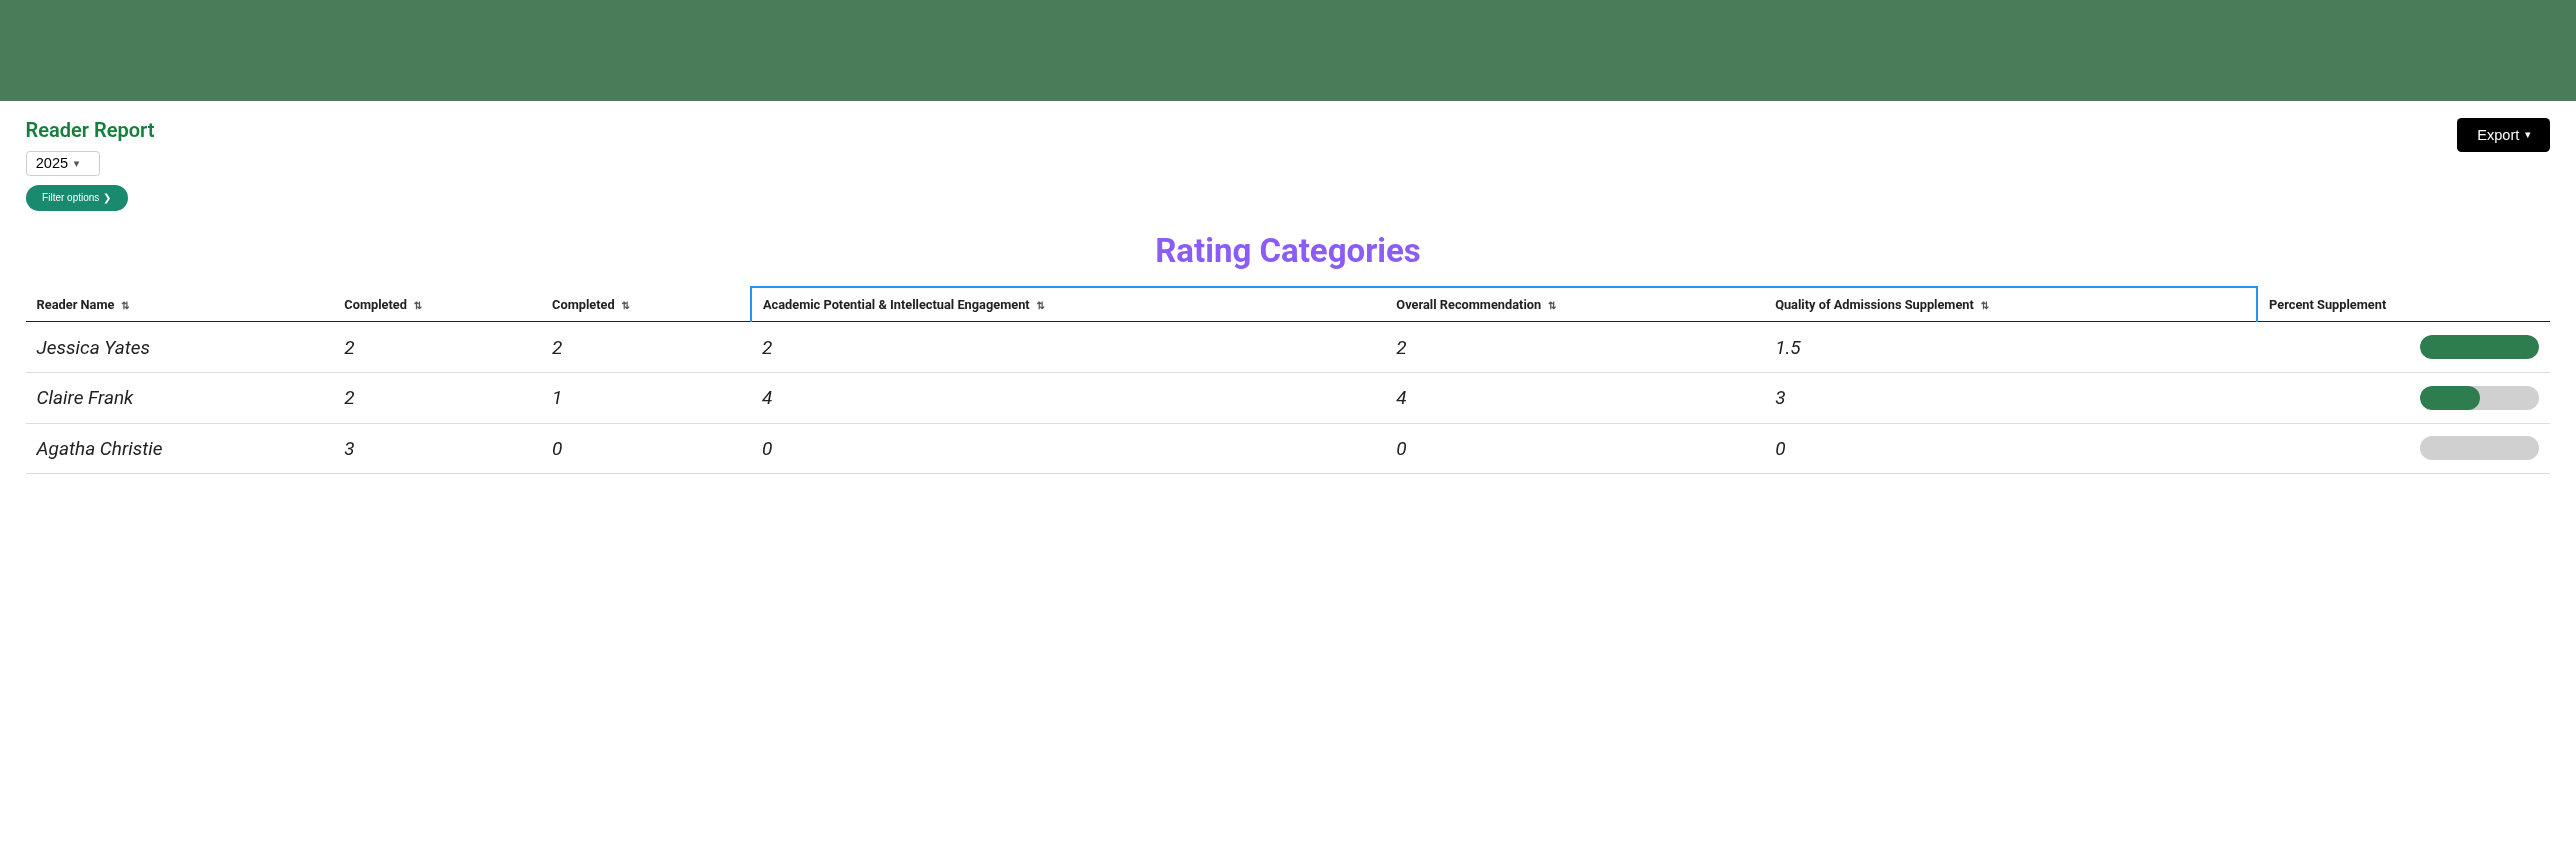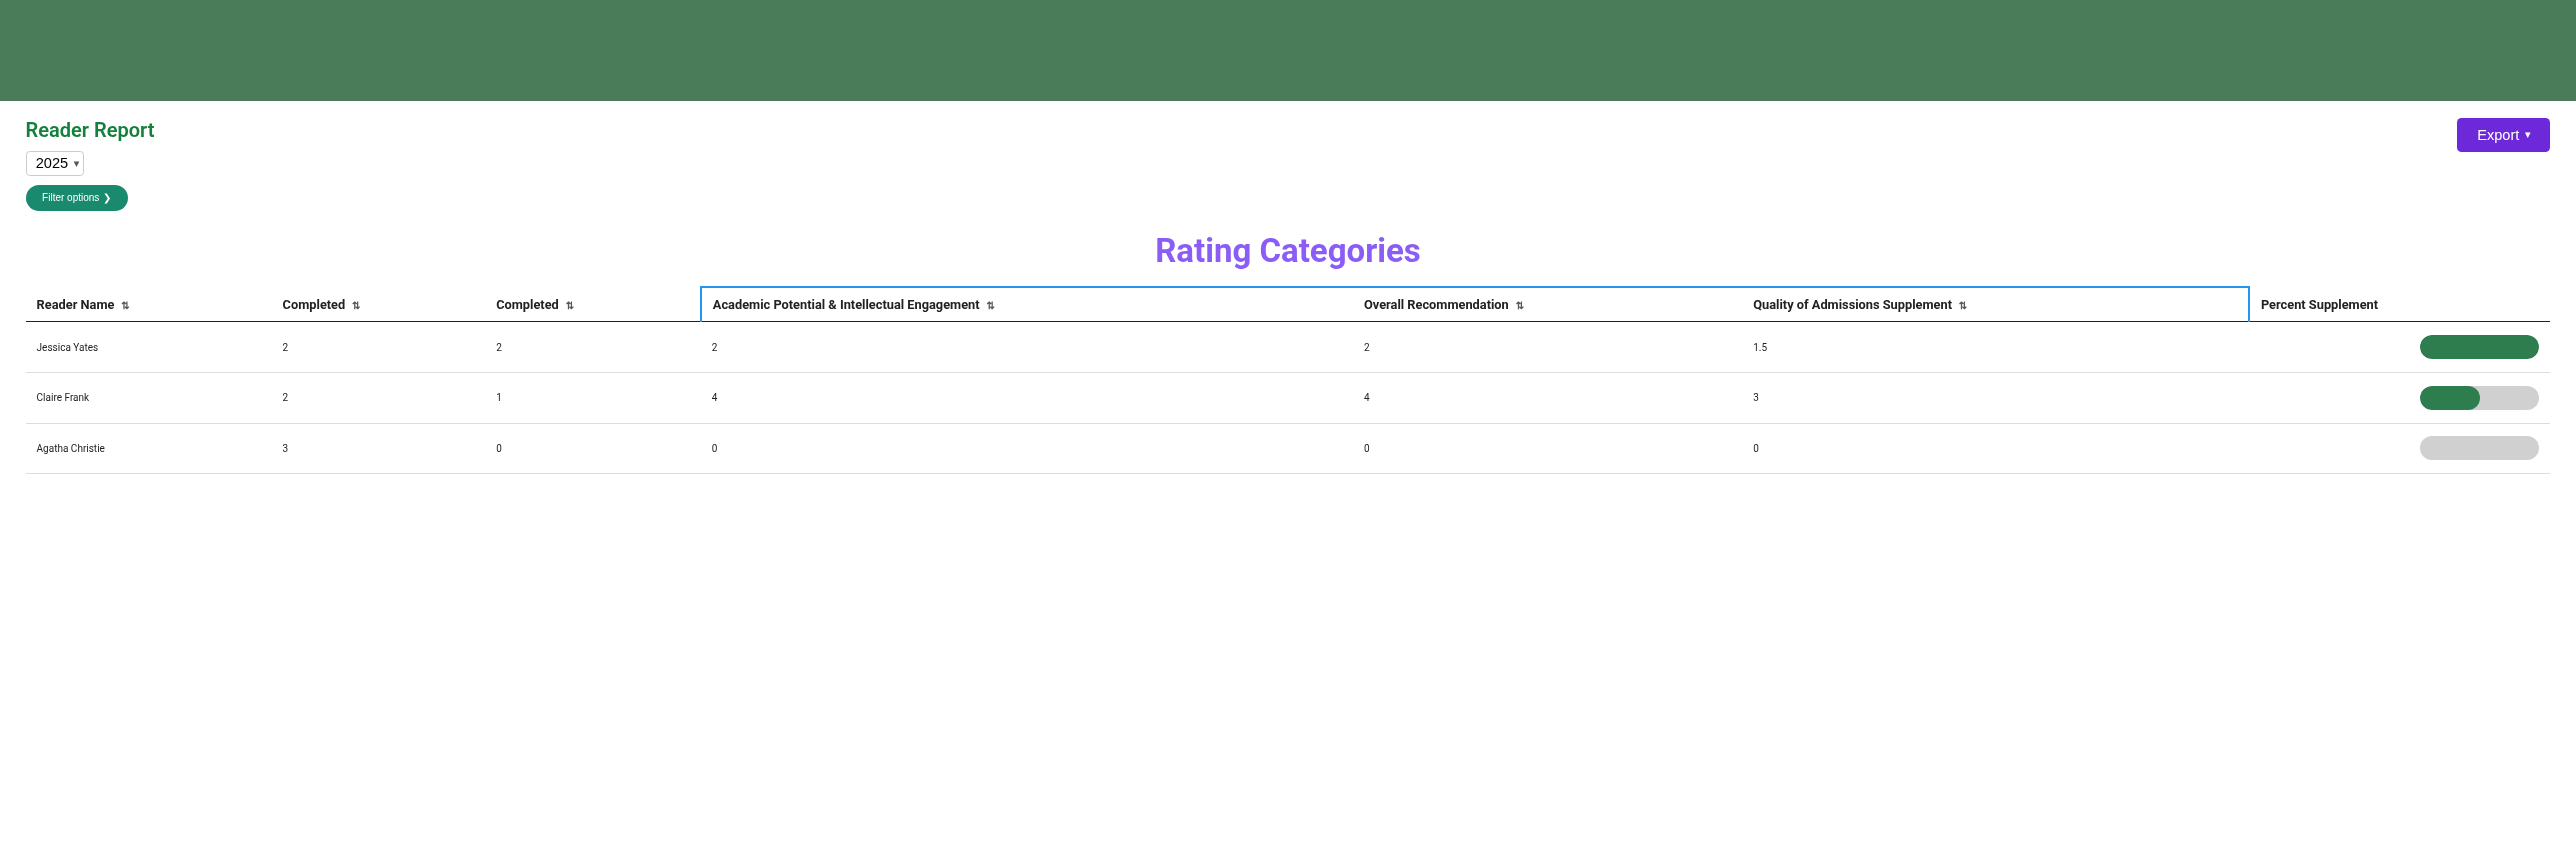--- a/index.html
+++ b/index.html
@@ -41,31 +41,31 @@
 
     .year-selector {
       display: flex;
       align-items: center;
       border: 0.9px solid #ccc;
       border-radius: 3.7px;
       padding: 3.7px 9.1px;
       font-size: 14.6px;
       background: #fff;
       cursor: pointer;
-      width: 58px;
+      width: 74px;
     }
 
     .year-selector .caret {
       margin-left: 5.5px;
       color: #555;
       font-size: 11px;
     }
 
     .export-button {
-      background: #6d28d9;
+      background: #000000;
       color: #fff;
       border: none;
       border-radius: 4.6px;
       padding: 9.1px 20px;
       font-size: 14.6px;
       cursor: pointer;
       display: flex;
       align-items: center;
       gap: 5.5px;
     }
@@ -107,21 +107,22 @@
       padding: 9.1px 11px;
       text-align: left;
       font-weight: 700;
       font-size: 12.8px;
       white-space: nowrap;
     }
 
     .report-table td {
       padding: 12.8px 11px;
       border-bottom: 0.9px solid #ddd;
-      font-size: 10px;
+      font-size: 19px;
+      font-style: italic;
     }
 
     .th-highlighted-left {
       border-left: 2.3px solid #2196f3;
       border-top: 2.3px solid #2196f3;
       border-bottom: 2.3px solid #2196f3;
       border-right: none;
     }
 
     .th-highlighted-right {

